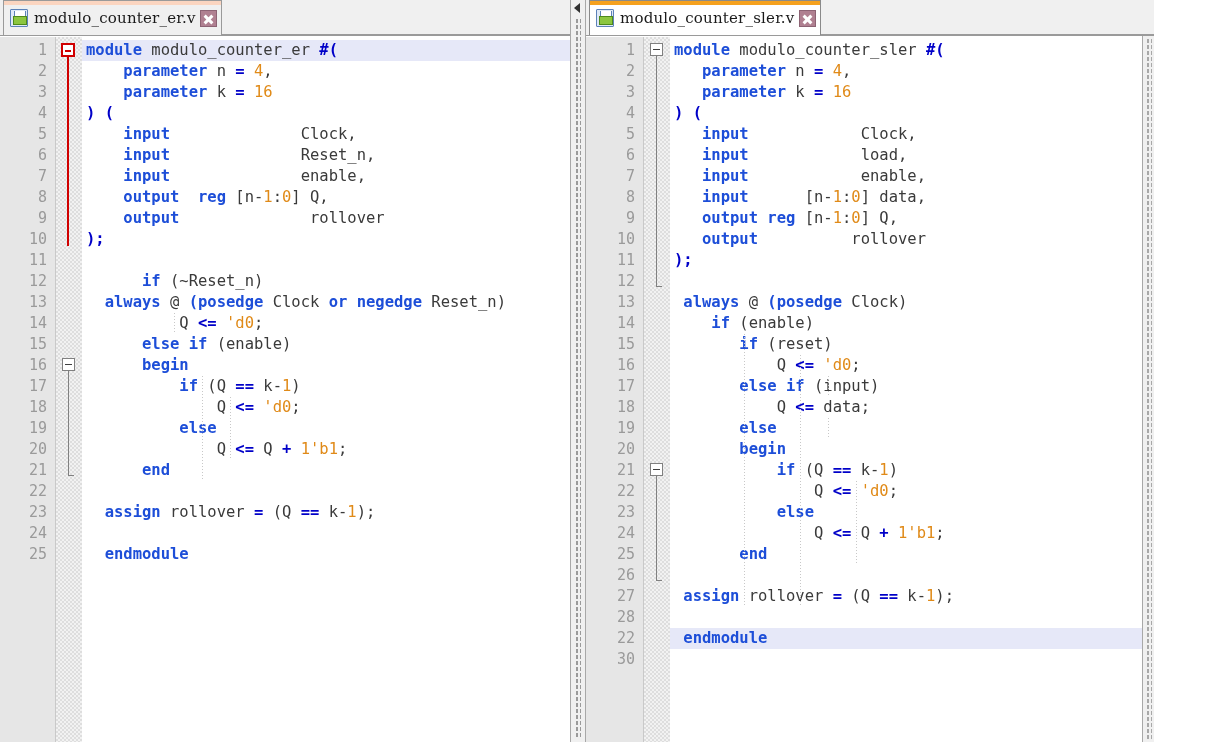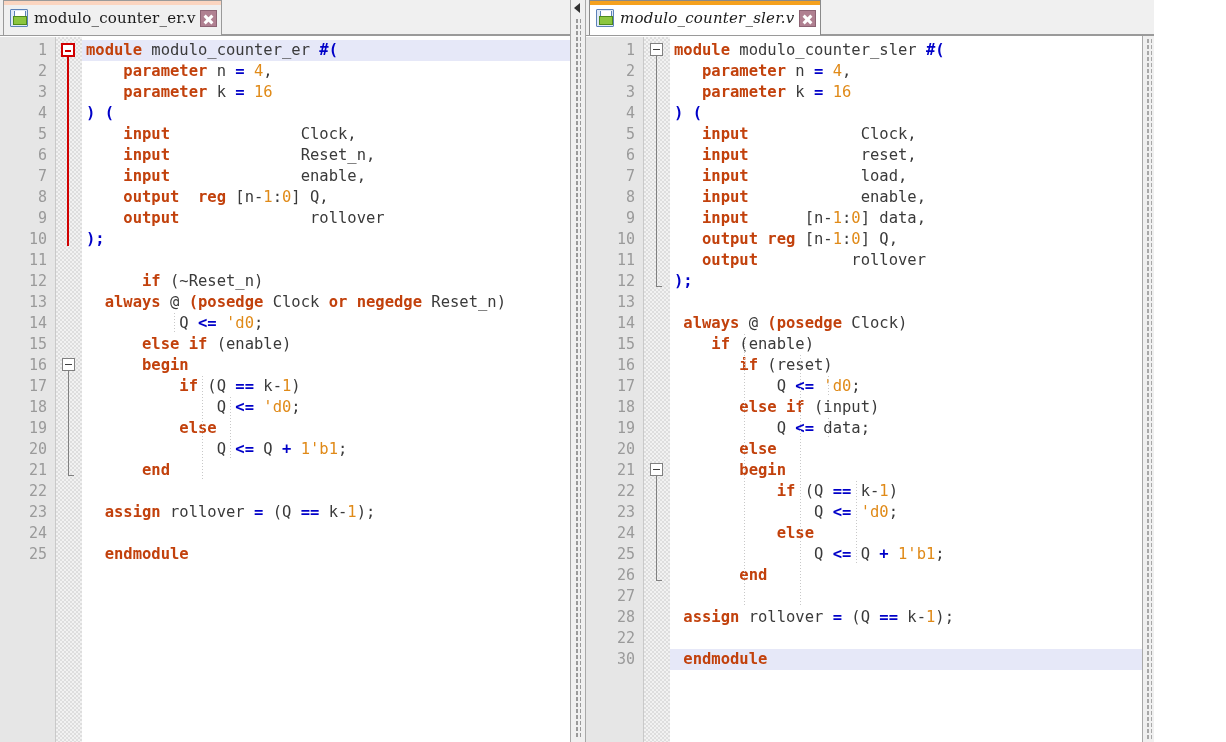--- a/index.html
+++ b/index.html
@@ -35,21 +35,21 @@
     margin-left: 3px;
     position: relative;
     cursor: default;
   }
   .tab::before {
     content: ""; position: absolute; left: 0; right: 0; top: 0;
     height: 4px;
   }
   .tab-inactive::before { background: #fbd5c0; }
   .tab-active::before   { background: #f5a11e; }
-  .tab-active { background: #ffffff; border-color: #8a8a8a; font-style: italic; }
+  .tab-active { background: #ffffff; border-color: #8a8a8a; }
 
   .save-icon {
     width: 18px; height: 18px; position: relative; flex: 0 0 18px;
     margin-right: 6px;
     background: #dfe9f7;
     border: 1px solid #5d82b8;
     border-radius: 1px;
   }
   .save-icon::before {
     content: ""; position: absolute; left: 3px; top: 1px; width: 10px; height: 6px;
@@ -164,21 +164,21 @@
     height: 21px; line-height: 21px;
     font-family: "DejaVu Sans Mono", monospace;
     font-size: 15.5px;
     color: #333333;
     white-space: pre;
     padding-left: 4px;
     position: relative;
   }
   .line-current { background: #e6e8f8; }
 
-  .kw   { color: #c2410c; font-weight: bold; }
+  .kw   { color: #1d4ed8; font-weight: bold; }
   .num  { color: #e08a18; }
   .op   { color: #0000c8; font-weight: bold; }
   .id   { color: #3a3a3a; }
   .plain{ color: #3a3a3a; }
 
   
   .guide {
     position: absolute; width: 1px;
     background-image: linear-gradient(to bottom, #c8c8c8 50%, transparent 50%);
     background-size: 1px 3px;
@@ -358,21 +358,20 @@
           <span class="foldline" style="top: 19px; height: 231px;"></span>
           <span class="foldbox" style="top: 426px;"></span>
           <span class="foldline" style="top: 439px; height: 105px;"></span>
         </div>
       <div class="code" id="code-right">
           <div class="line"><span class="kw">module</span><span class="id"> modulo_counter_sler </span><span class="op">#(</span></div>
           <div class="line"><span class="plain">   </span><span class="kw">parameter</span><span class="id"> n </span><span class="op">=</span><span class="id"> </span><span class="num">4</span><span class="id">,</span></div>
           <div class="line"><span class="plain">   </span><span class="kw">parameter</span><span class="id"> k </span><span class="op">=</span><span class="id"> </span><span class="num">16</span></div>
           <div class="line"><span class="op">) (</span></div>
           <div class="line"><span class="plain">   </span><span class="kw">input</span><span class="id">            Clock,</span></div>
-          <div class="line"><span class="plain">   </span><span class="kw">input</span><span class="id">            reset,</span></div>
           <div class="line"><span class="plain">   </span><span class="kw">input</span><span class="id">            load,</span></div>
           <div class="line"><span class="plain">   </span><span class="kw">input</span><span class="id">            enable,</span></div>
           <div class="line"><span class="plain">   </span><span class="kw">input</span><span class="id">      [n-</span><span class="num">1</span><span class="id">:</span><span class="num">0</span><span class="id">] data,</span></div>
           <div class="line"><span class="plain">   </span><span class="kw">output</span><span class="id"> </span><span class="kw">reg</span><span class="id"> [n-</span><span class="num">1</span><span class="id">:</span><span class="num">0</span><span class="id">] Q,</span></div>
           <div class="line"><span class="plain">   </span><span class="kw">output</span><span class="id">          rollover</span></div>
           <div class="line"><span class="op">);</span></div>
           <div class="line">&nbsp;</div>
           <div class="line"><span class="plain"> </span><span class="kw">always</span><span class="id"> @ </span><span class="kw">(posedge</span><span class="id"> Clock)</span></div>
           <div class="line"><span class="plain">    </span><span class="kw">if</span><span class="id"> (enable)</span></div>
           <div class="line"><span class="plain">       </span><span class="kw">if</span><span class="id"> (reset)</span></div>

